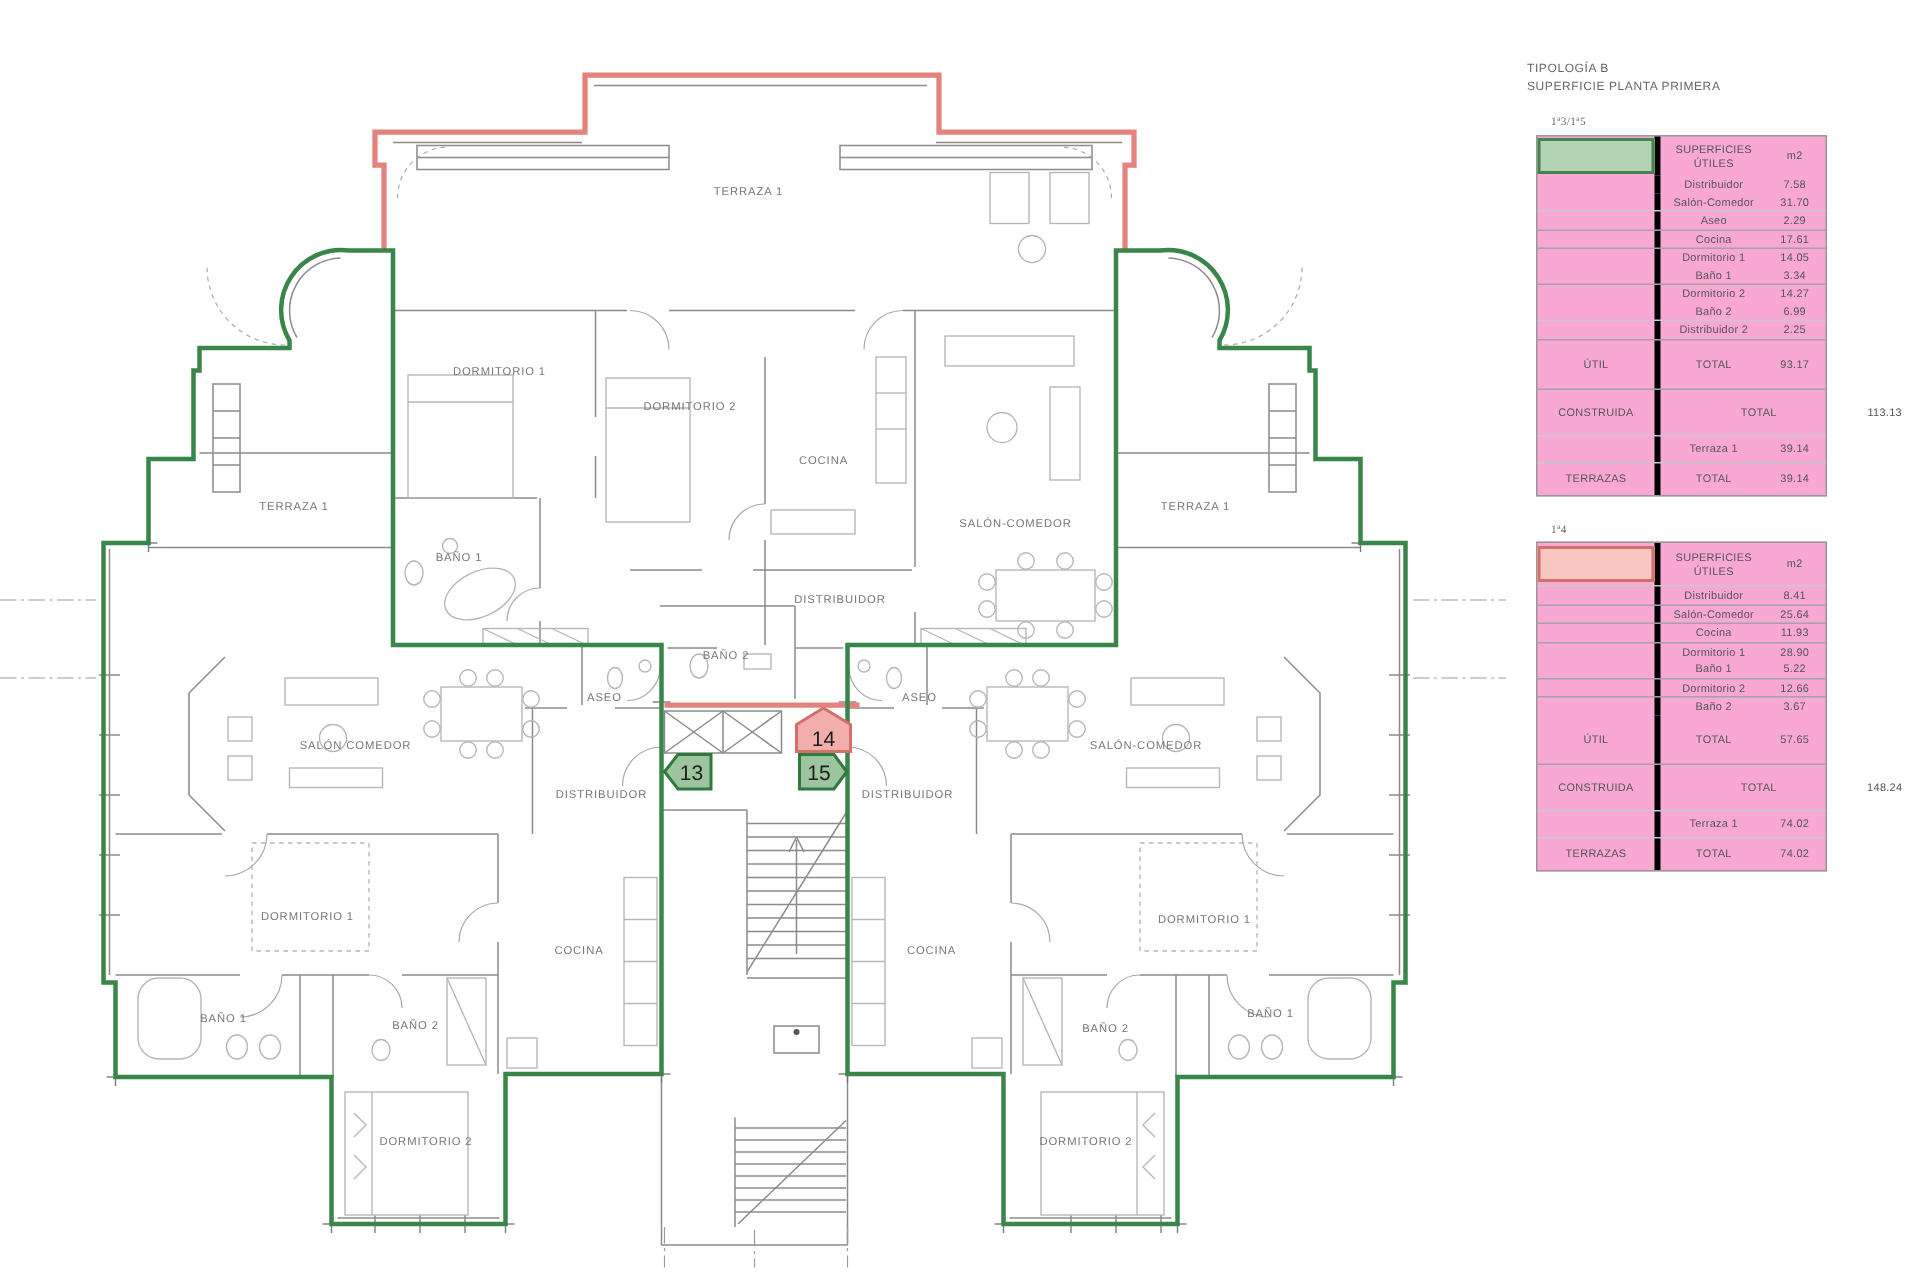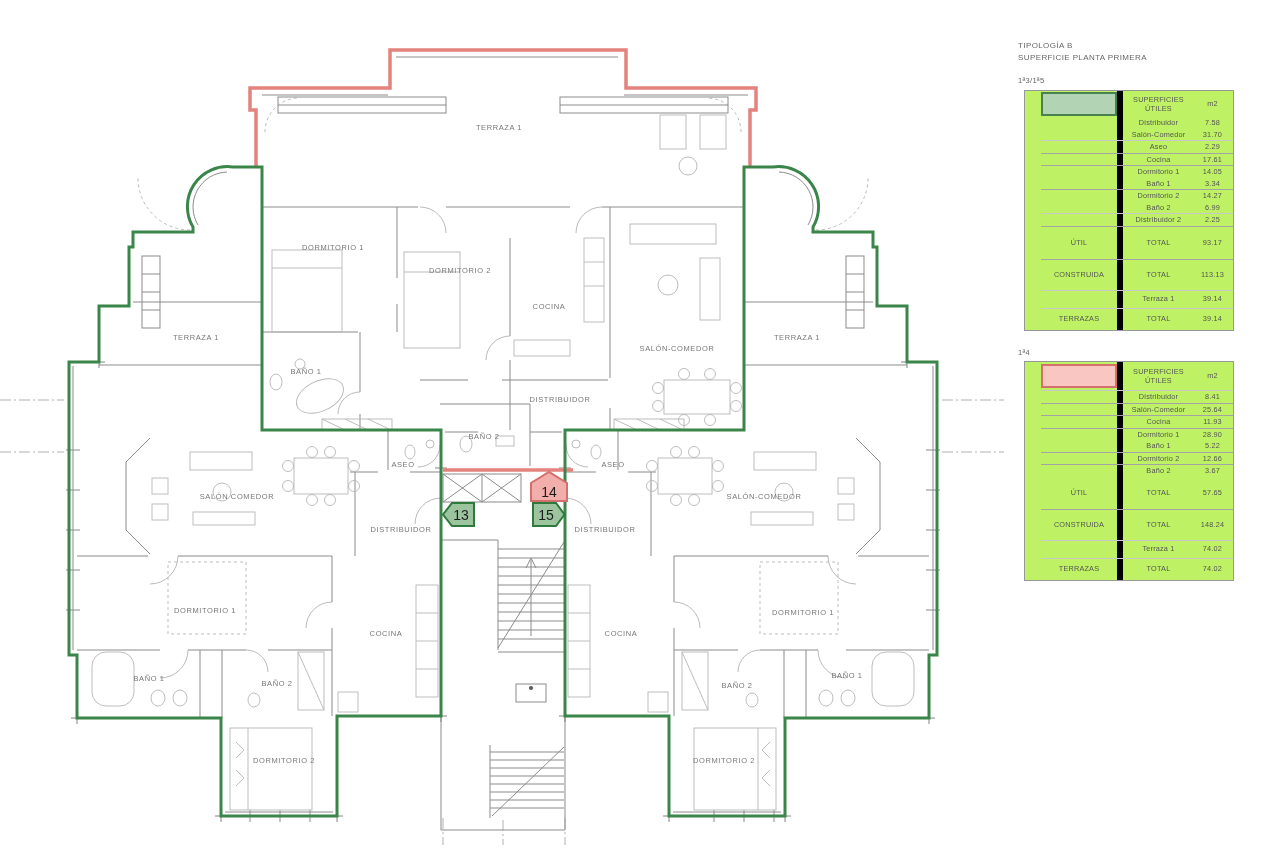--- a/index.html
+++ b/index.html
@@ -2,33 +2,33 @@
 <html><head>
 <meta charset="utf-8">
 <style>
   html,body{margin:0;padding:0;background:#ffffff;width:1280px;height:849px;overflow:hidden;
             font-family:"Liberation Sans",sans-serif;}
   #stage{position:relative;width:1280px;height:849px;background:#fff;}
   #plan-svg{position:absolute;left:0;top:0;}
   
   #legend{position:absolute;left:1018px;top:40px;width:210px;color:#5f5f5f;}
   .lg-title{font-size:8px;letter-spacing:.4px;line-height:1.45;color:#666;}
-  .unit-ref{position:absolute;left:0;font-size:7.5px;letter-spacing:.3px;color:#666;}
-  .areas-table{position:absolute;left:6px;width:192px;border:1px solid #979797;background:#bef264;padding-left:16px;}
+  .unit-ref{position:absolute;left:16px;font-size:7.5px;letter-spacing:.3px;color:#666;font-family:Liberation Serif, serif;}
+  .areas-table{position:absolute;left:6px;width:192px;border:1px solid #979797;background:#f9a8d4;}
   .trow{display:grid;grid-template-columns:82px 71px 37px;}
   .trow>div{display:flex;align-items:center;justify-content:center;text-align:center;
             font-size:7.3px;color:#555;letter-spacing:.2px;line-height:1.25;}
-  .c1{border-right:6px solid #000000;}
+  .c1{border-right:4px solid #000000;}
   .rule{border-bottom:1px solid #a3a3a3;}
   .rule-l{border-bottom:1px solid #c8c8c8;}
   .h-row{height:26px;}
   .h-row2{height:28px;}
   .i-row{height:11.5px;}
   .t-util{height:32px;}
-  .t-cons{height:30px;}
+  .t-cons{height:30px;gap:30px;}
   .t-terr{height:17px;}
   .t-tot{height:21px;}
   .swatch{width:74px;height:20px;border:2px solid;}
   .swatch.green{background:#b2d3b4;border-color:#47824f;}
   .swatch.pink{background:#f9c6c2;border-color:#d4706b;}
   .sec{font-size:7.3px;letter-spacing:.3px;}
 </style>
 </head>
 <body>
 

